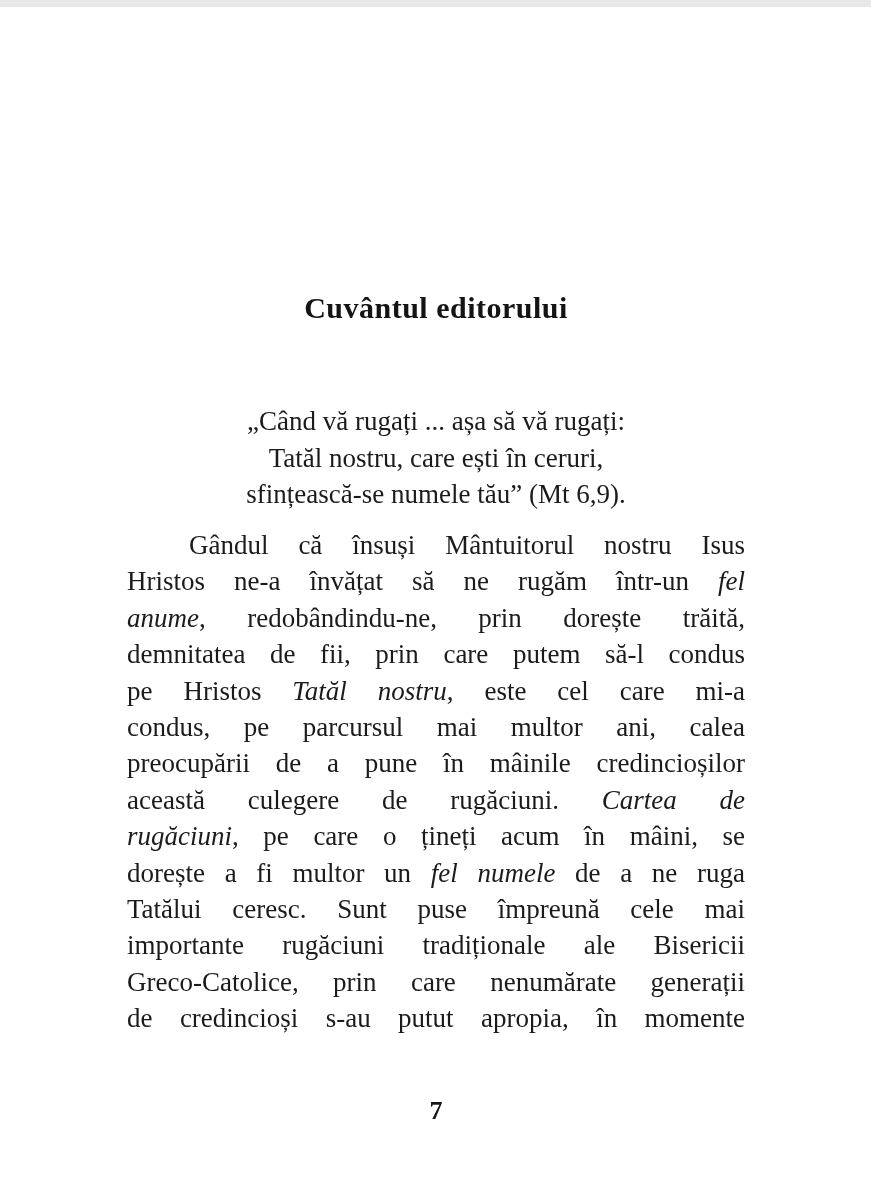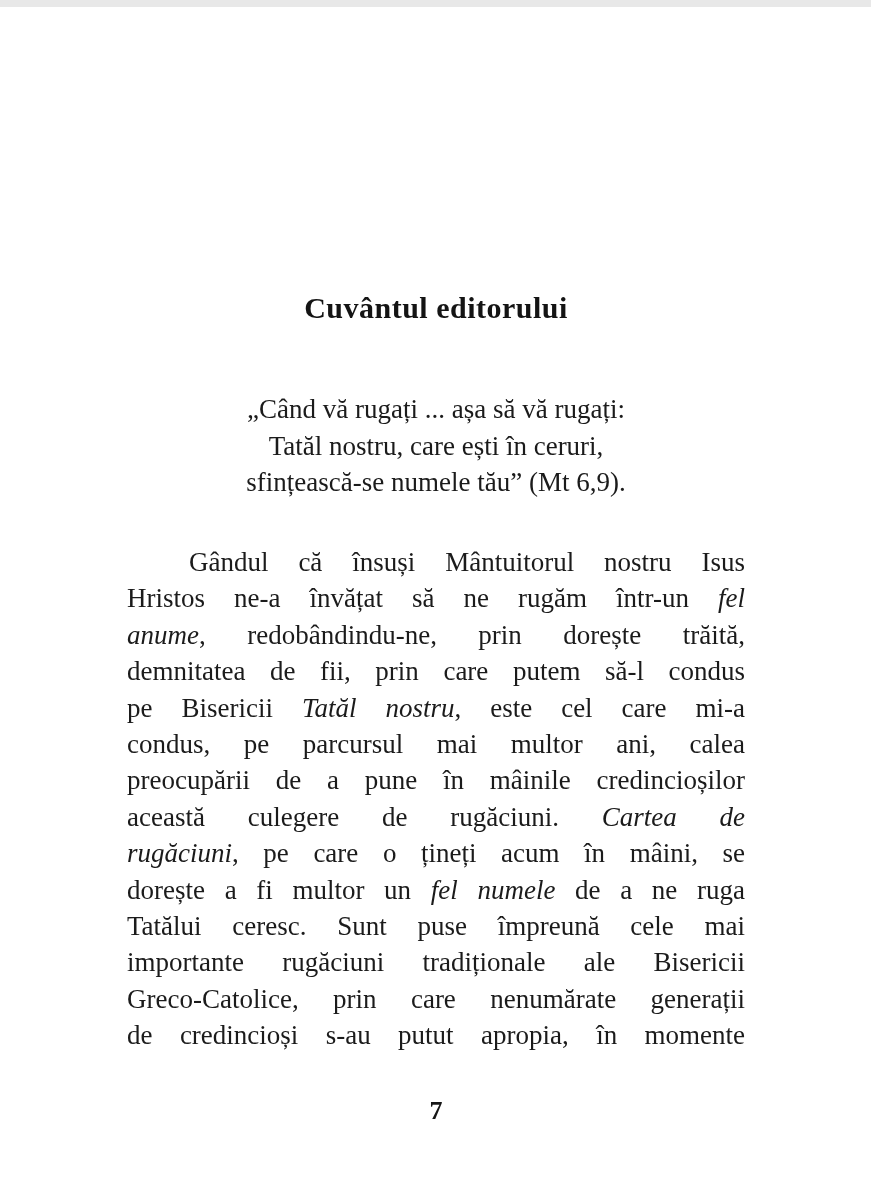--- a/index.html
+++ b/index.html
@@ -24,30 +24,30 @@
     width: 618px;
     text-align: center;
     font-size: 30px;
     line-height: 36px;
     font-weight: 700;
     color: #141414;
     letter-spacing: 0.5px;
   }
   .epigraph {
     position: absolute;
-    top: 384px;
+    top: 396px;
     left: 127px;
     width: 618px;
     text-align: center;
     font-size: 27px;
     line-height: 36.5px;
   }
   .paragraph {
     position: absolute;
-    top: 537px;
+    top: 520px;
     left: 127px;
     width: 618px;
     font-size: 27px;
     line-height: 36.4px;
   }
   .para-line {
     text-align: justify;
     text-align-last: justify;
     text-justify: inter-word;
     height: 36.4px;
@@ -83,21 +83,21 @@
     <div>„Când vă rugați ... așa să vă rugați:</div>
     <div>Tatăl nostru, care ești în ceruri,</div>
     <div>sfințească-se numele tău” (Mt 6,9).</div>
   </div>
 
   <div class="paragraph">
       <div class="para-line indent"><span>Gândul că însuși Mântuitorul nostru Isus</span></div>
       <div class="para-line"><span>Hristos ne-a învățat să ne rugăm într-un </span><span class="italic">fel</span></div>
       <div class="para-line"><span class="italic">anume</span><span>, redobândindu-ne, prin dorește trăită,</span></div>
       <div class="para-line"><span>demnitatea de fii, prin care putem să-l condus</span></div>
-      <div class="para-line"><span>pe Bisericii </span><span class="italic">Tatăl nostru</span><span>, este cel care mi-a</span></div>
+      <div class="para-line"><span>pe Hristos </span><span class="italic">Tatăl nostru</span><span>, este cel care mi-a</span></div>
       <div class="para-line"><span>condus, pe parcursul mai multor ani, calea</span></div>
       <div class="para-line"><span>preocupării de a pune în mâinile credincioșilor</span></div>
       <div class="para-line"><span>această culegere de rugăciuni. </span><span class="italic">Cartea de</span></div>
       <div class="para-line"><span class="italic">rugăciuni</span><span>, pe care o țineți acum în mâini, se</span></div>
       <div class="para-line"><span>dorește a fi multor un </span><span class="italic">fel numele</span><span> de a ne ruga</span></div>
       <div class="para-line"><span>Tatălui ceresc. Sunt puse împreună cele mai</span></div>
       <div class="para-line"><span>importante rugăciuni tradiționale ale Bisericii</span></div>
       <div class="para-line"><span>Greco-Catolice, prin care nenumărate generații</span></div>
       <div class="para-line"><span>de credincioși s-au putut apropia, în momente</span></div>
     </div>

